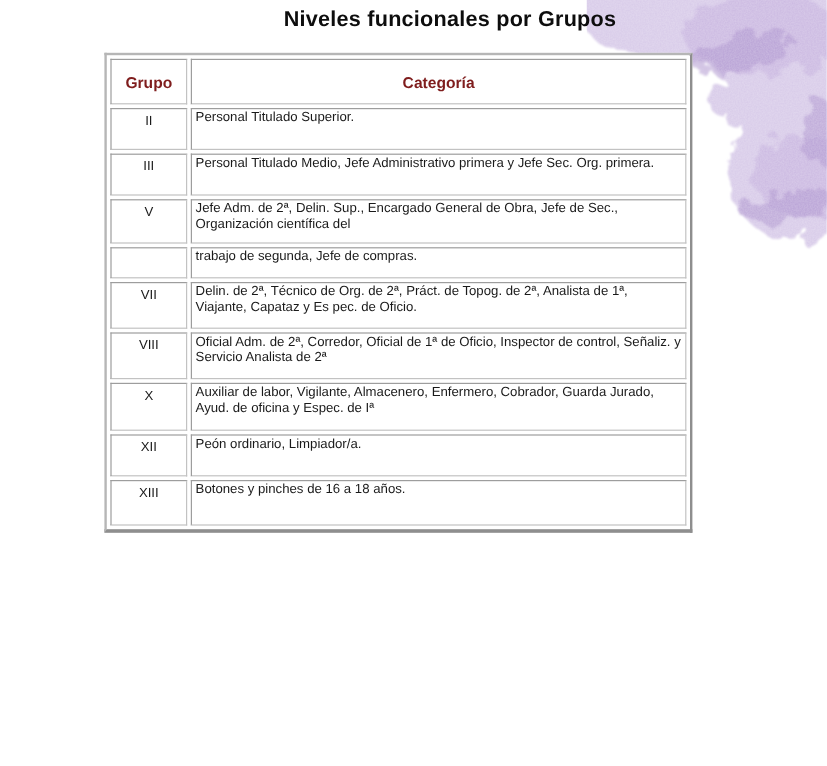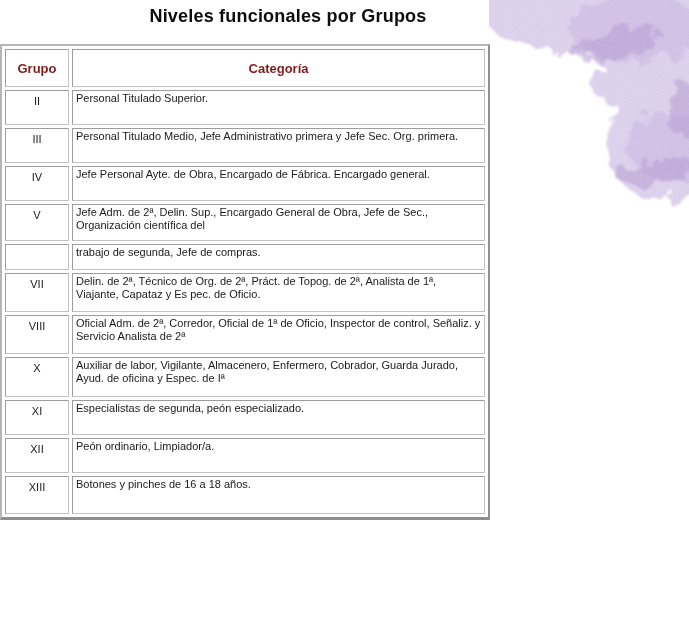--- a/index.html
+++ b/index.html
@@ -12,20 +12,21 @@
     top: 0; right: 0;
     width: 200px; height: 220px;
     z-index: 0;
     pointer-events: none;
   }
 
   .content {
     position: relative;
     z-index: 1;
     width: 576px;
+    margin-left: 87px;
     padding-top: 6px;
   }
 
   .page-title {
     font-size: 18px;
     font-weight: bold;
     text-align: center;
     color: #0d0d0d;
     letter-spacing: 0.2px;
     margin-bottom: 17px;
@@ -115,24 +116,20 @@
     <tr style="height: 35px;">
       <td class="grupo">II</td>
       <td class="categoria">Personal Titulado Superior.</td>
     </tr>
 
     <tr style="height: 35px;">
       <td class="grupo">III</td>
       <td class="categoria">Personal Titulado Medio, Jefe Administrativo primera y Jefe Sec. Org. primera.</td>
     </tr>
 
-    <tr style="height: 35px;">
-      <td class="grupo">IV</td>
-      <td class="categoria">Jefe Personal Ayte. de Obra, Encargado de Fábrica. Encargado general.</td>
-    </tr>
 
     <tr style="height: 37px;">
       <td class="grupo">V</td>
       <td class="categoria">Jefe Adm. de 2ª, Delin. Sup., Encargado General de Obra, Jefe de Sec., Organización científica del</td>
     </tr>
 
     <tr style="height: 26px;">
       <td class="grupo"></td>
       <td class="categoria">trabajo de segunda, Jefe de compras.</td>
     </tr>
@@ -147,24 +144,20 @@
       <td class="grupo">VIII</td>
       <td class="categoria">Oficial Adm. de 2ª, Corredor, Oficial de 1ª de Oficio, Inspector de control, Señaliz. y Servicio Analista de 2ª</td>
     </tr>
 
 
     <tr style="height: 40px;">
       <td class="grupo">X</td>
       <td class="categoria">Auxiliar de labor, Vigilante, Almacenero, Enfermero, Cobrador, Guarda Jurado, Ayud. de oficina y Espec. de Iª</td>
     </tr>
 
-    <tr style="height: 35px;">
-      <td class="grupo">XI</td>
-      <td class="categoria">Especialistas de segunda, peón especializado.</td>
-    </tr>
 
     <tr style="height: 35px;">
       <td class="grupo">XII</td>
       <td class="categoria">Peón ordinario, Limpiador/a.</td>
     </tr>
 
     <tr style="height: 38px;">
       <td class="grupo">XIII</td>
       <td class="categoria">Botones y pinches de 16 a 18 años.</td>
     </tr>

